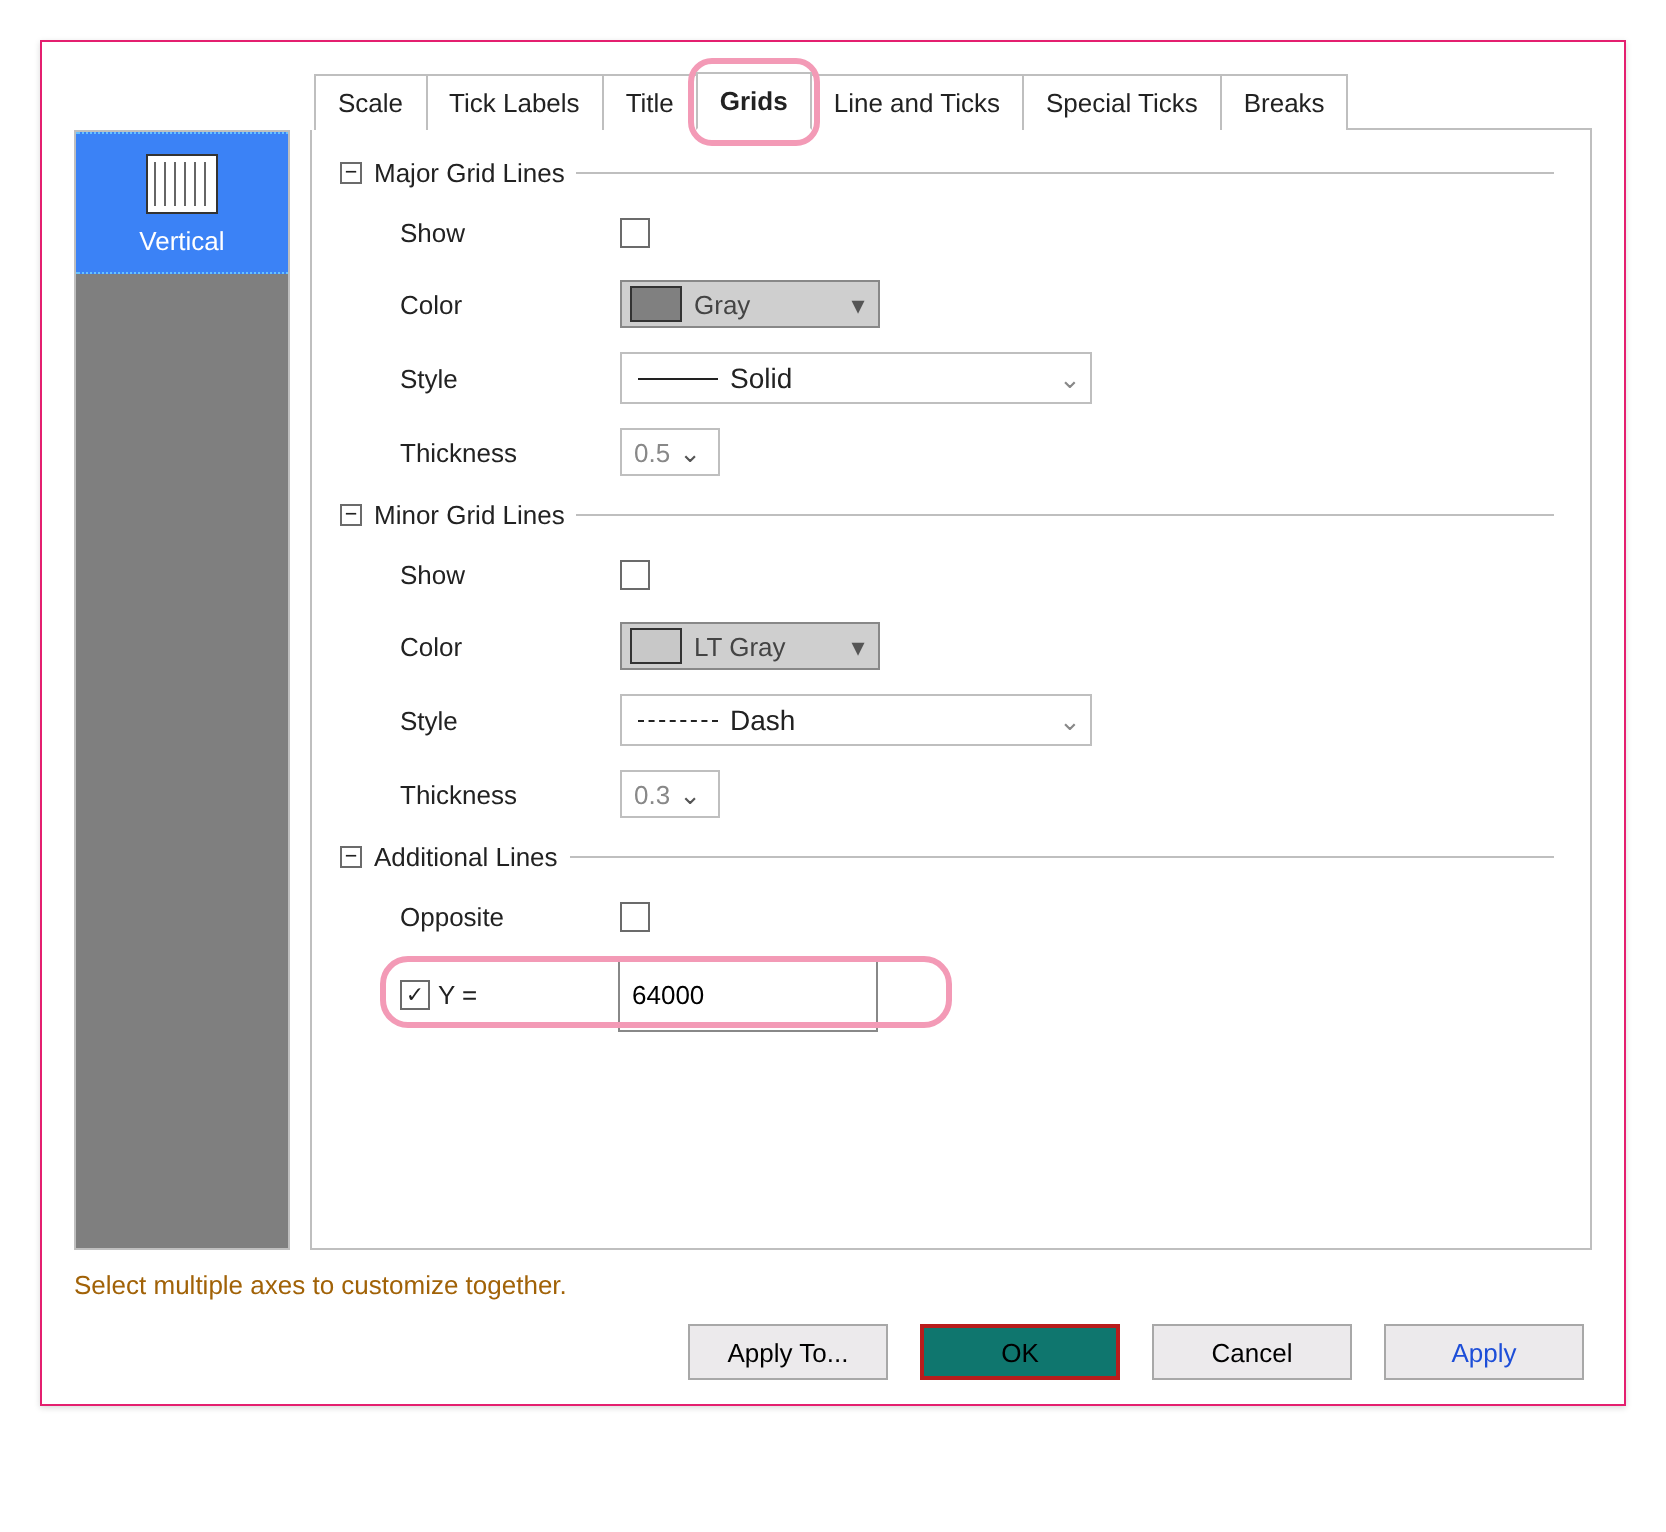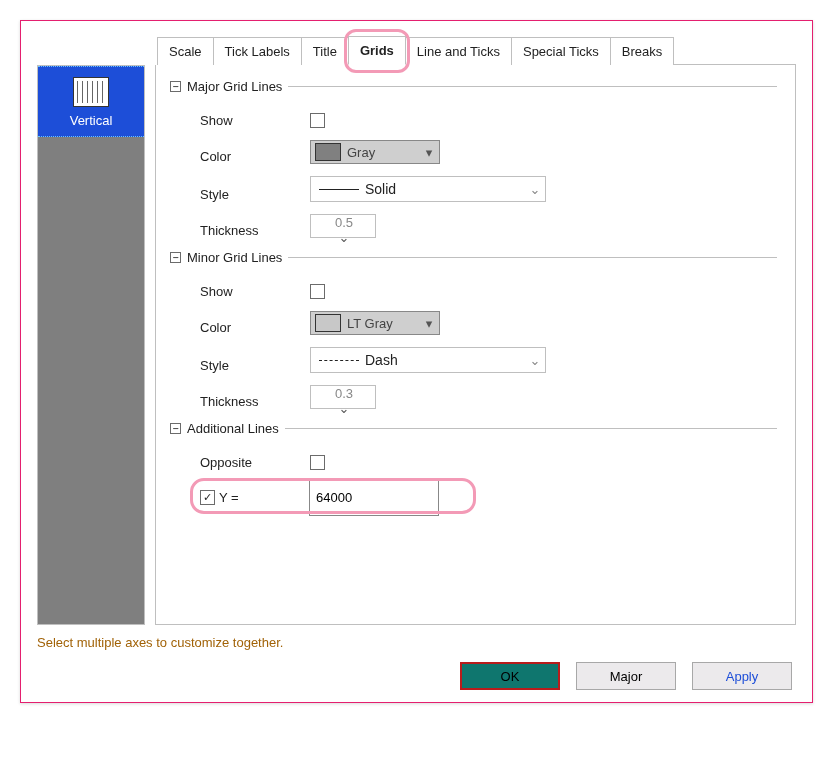--- a/index.html
+++ b/index.html
@@ -96,21 +96,21 @@
     flex-direction: column;
     align-items: center;
     justify-content: center;
     padding: 10px 0 8px 0;
     cursor: pointer;
     font-size: 13px;
     background: #fff;
     color: #222;
   }
   .side-item.active {
-    background: #1d4ed8;
+    background: #3b82f6;
     color: #fff;
     border: 1px dotted #68c2ff;
     border-left: none; border-right: none; text-align: center;
   }
   .side-item .thumb {
     width: 36px; height: 30px;
     background: #fff;
     border: 1px solid #333;
     margin-bottom: 6px;
     position: relative;
@@ -157,21 +157,21 @@
   }
   .group-header .gh-label { padding-right: 6px; background: #fff; z-index: 1; }
   .group-header .gh-line {
     flex: 1;
     border-top: 1px solid #bfbfbf;
     margin-left: 0;
   }
 
   .field-row {
     display: flex;
-    align-items: flex-end;
+    align-items: center;
     margin: 0 0 12px 30px;
     min-height: 24px;
   }
   .field-label {
     width: 110px;
     font-size: 13px;
   }
 
   
   .chk {
@@ -226,25 +226,24 @@
   .style-line.dash  { border-top: 1.5px dashed #222; }
   .style-name { flex: 1; font-size: 14px; }
   .style-combo .dd-arrow { color: #888; }
 
   .thick-combo {
     display: inline-flex;
     align-items: center;
     border: 1px solid #bfbfbf;
     background: #fff;
     height: 24px;
-    width: 66px;
+    width: 50px;
     padding: 0 4px 0 6px;
     color: #888;
     cursor: pointer;
-    flex-direction: column;
   }
   .thick-combo .val { flex: 1; font-size: 13px; }
 
   .y-row {
     display: flex;
     align-items: center;
     margin: 4px 0 0 30px;
     height: 30px;
     position: relative;
   }
@@ -422,19 +421,20 @@
             <div class="y-highlight"></div>
           </div>
         </div>
 
       </div>
     </div>
 
     <div class="hint">Select multiple axes to customize together.</div>
 
     <div class="button-row">
+      <button class="btn">Apply To...</button>
       <button class="btn primary">OK</button>
-      <button class="btn">Major</button>
+      <button class="btn">Cancel</button>
       <button class="btn disabled">Apply</button>
     </div>
 
   </div>
 </div>
 
 </body></html>

